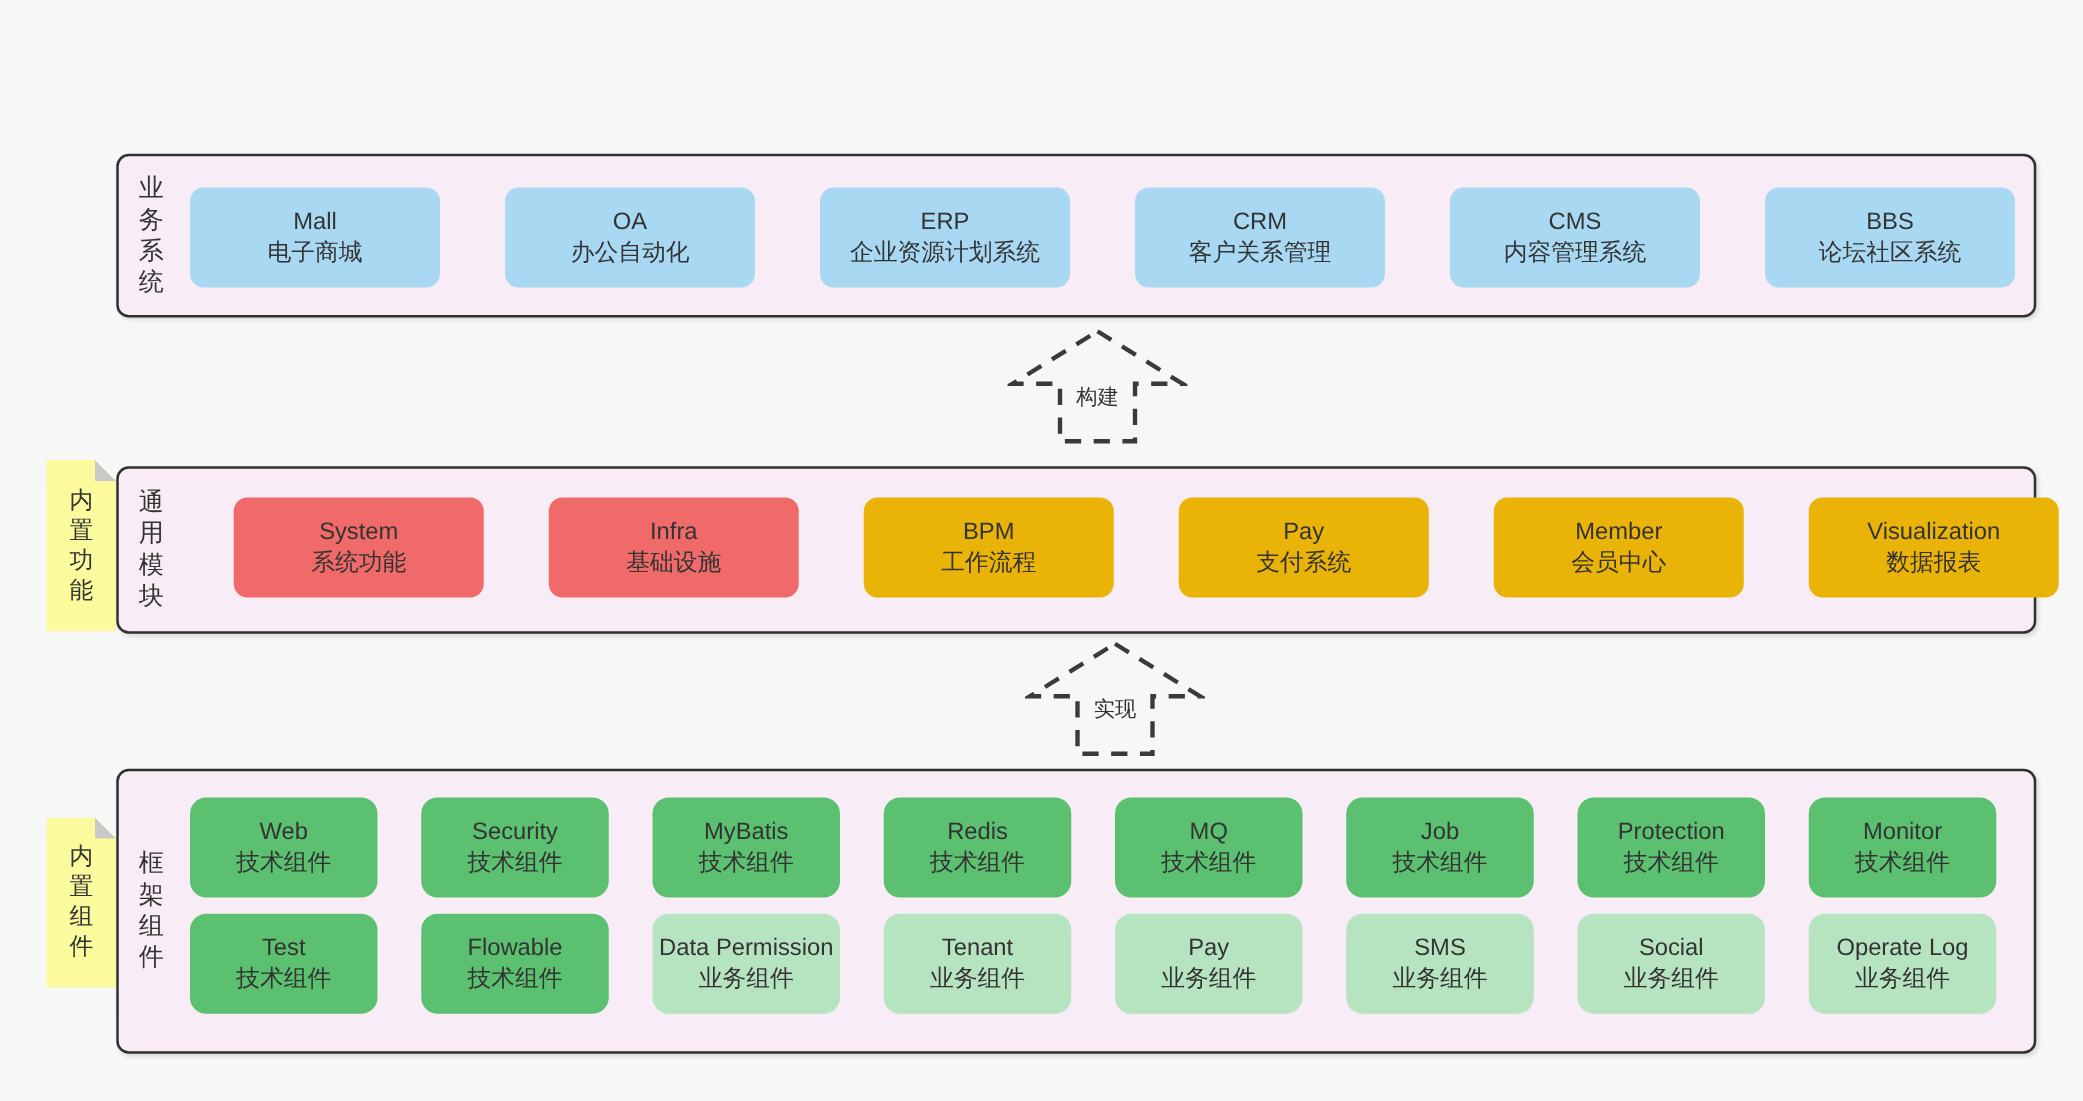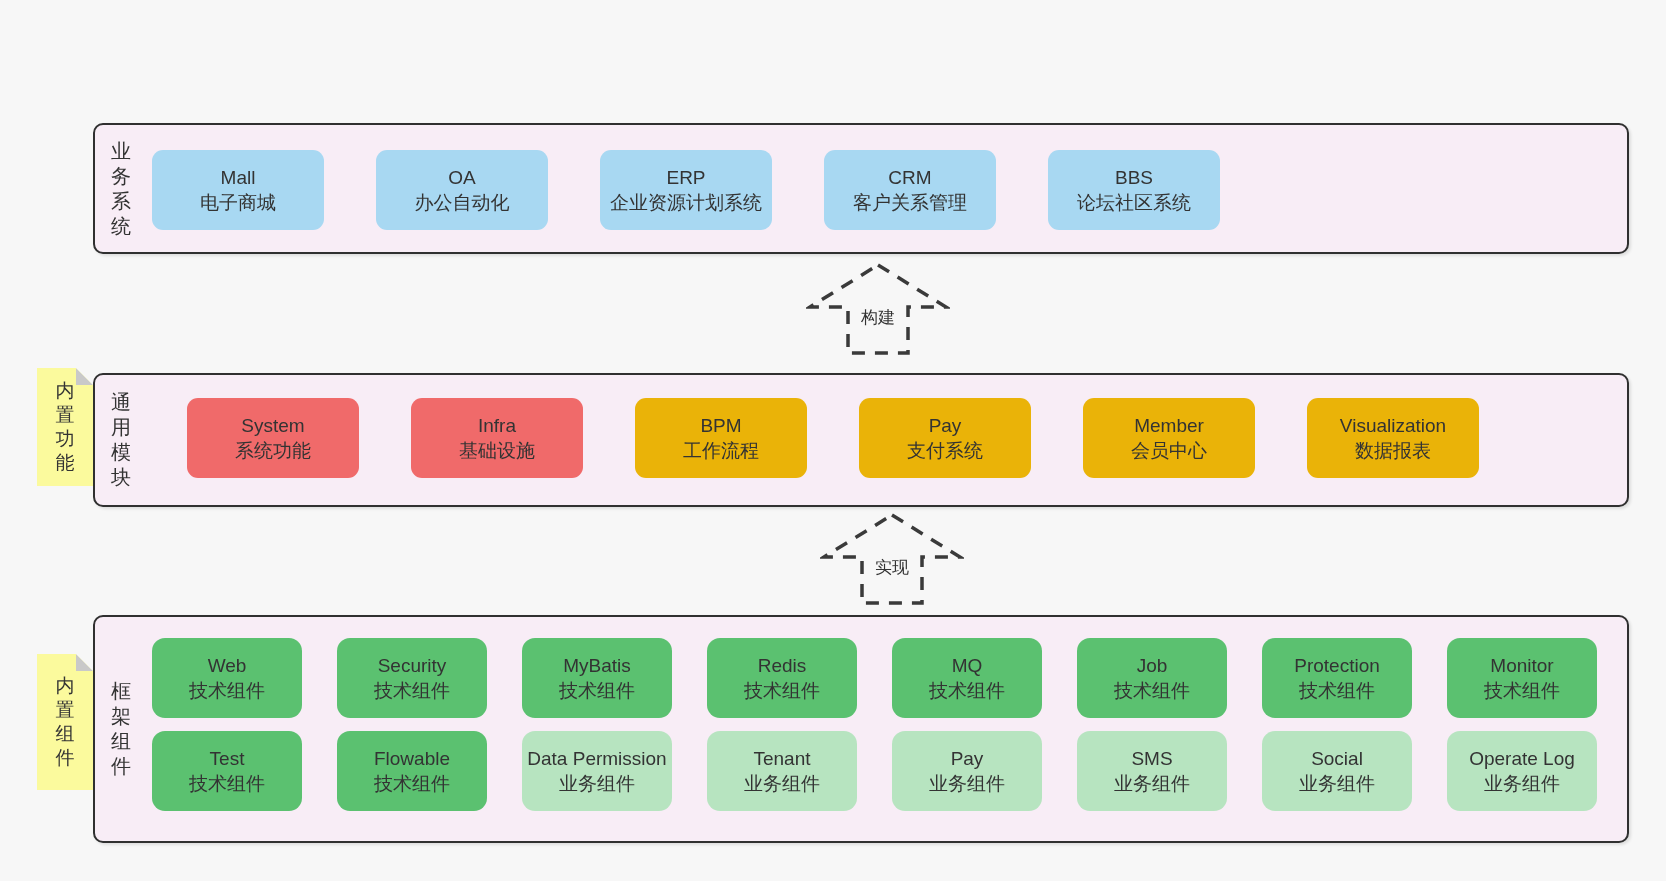--- a/index.html
+++ b/index.html
@@ -55,41 +55,41 @@
     display: flex;
     flex-direction: column;
     justify-content: center;
     align-items: center;
     text-align: center;
     font-size: 19px;
     line-height: 25px;
     box-sizing: border-box;
     padding: 0 4px;
   }
-  .w200 { width: 172px; justify-content: center; }
+  .w200 { width: 200px; justify-content: center; }
   .w150 { width: 150px; border-radius: 13px; }
   .blue       { background: #a8d8f2; }
   .red        { background: #f06a6a; }
   .pink       { background: #eab308; }
   .green      { background: #5bc170; }
   .lightgreen { background: #b7e4c0; }
 
   
   .note {
     position: absolute;
     left: 37px;
     width: 56px;
     background: #fbfa9d;
     clip-path: polygon(0 0, calc(100% - 17px) 0, 100% 17px, 100% 100%, 0 100%);
     display: flex;
     align-items: center;
     justify-content: center;
     filter: drop-shadow(1px 2px 2px rgba(0,0,0,0.18));
   }
-  #note-modules    { top: 368px; height: 118px; }
+  #note-modules    { top: 368px; height: 137px; }
   #note-components { top: 654px; height: 136px; }
   .note .fold {
     position: absolute;
     top: 0; right: 0;
     width: 17px; height: 17px;
     background: #c9c9c9;
     clip-path: polygon(0 0, 100% 100%, 0 100%);
   }
   .note .v-text {
     width: 22px;
@@ -139,20 +139,24 @@
       </div>
       <div class="box w200 blue">
         <span>ERP</span>
         <span>企业资源计划系统</span>
       </div>
       <div class="box w200 blue">
         <span>CRM</span>
         <span>客户关系管理</span>
       </div>
       <div class="box w200 blue">
+        <span>CMS</span>
+        <span>内容管理系统</span>
+      </div>
+      <div class="box w200 blue">
         <span>BBS</span>
         <span>论坛社区系统</span>
       </div>
     </div>
   </div>
 
   <div class="arrow" id="arrow-build">
     <svg viewBox="0 0 144 94" aria-hidden="true">
       <polygon points="72,3 140,45 102,45 102,91 42,91 42,45 4,45"></polygon>
     </svg>

